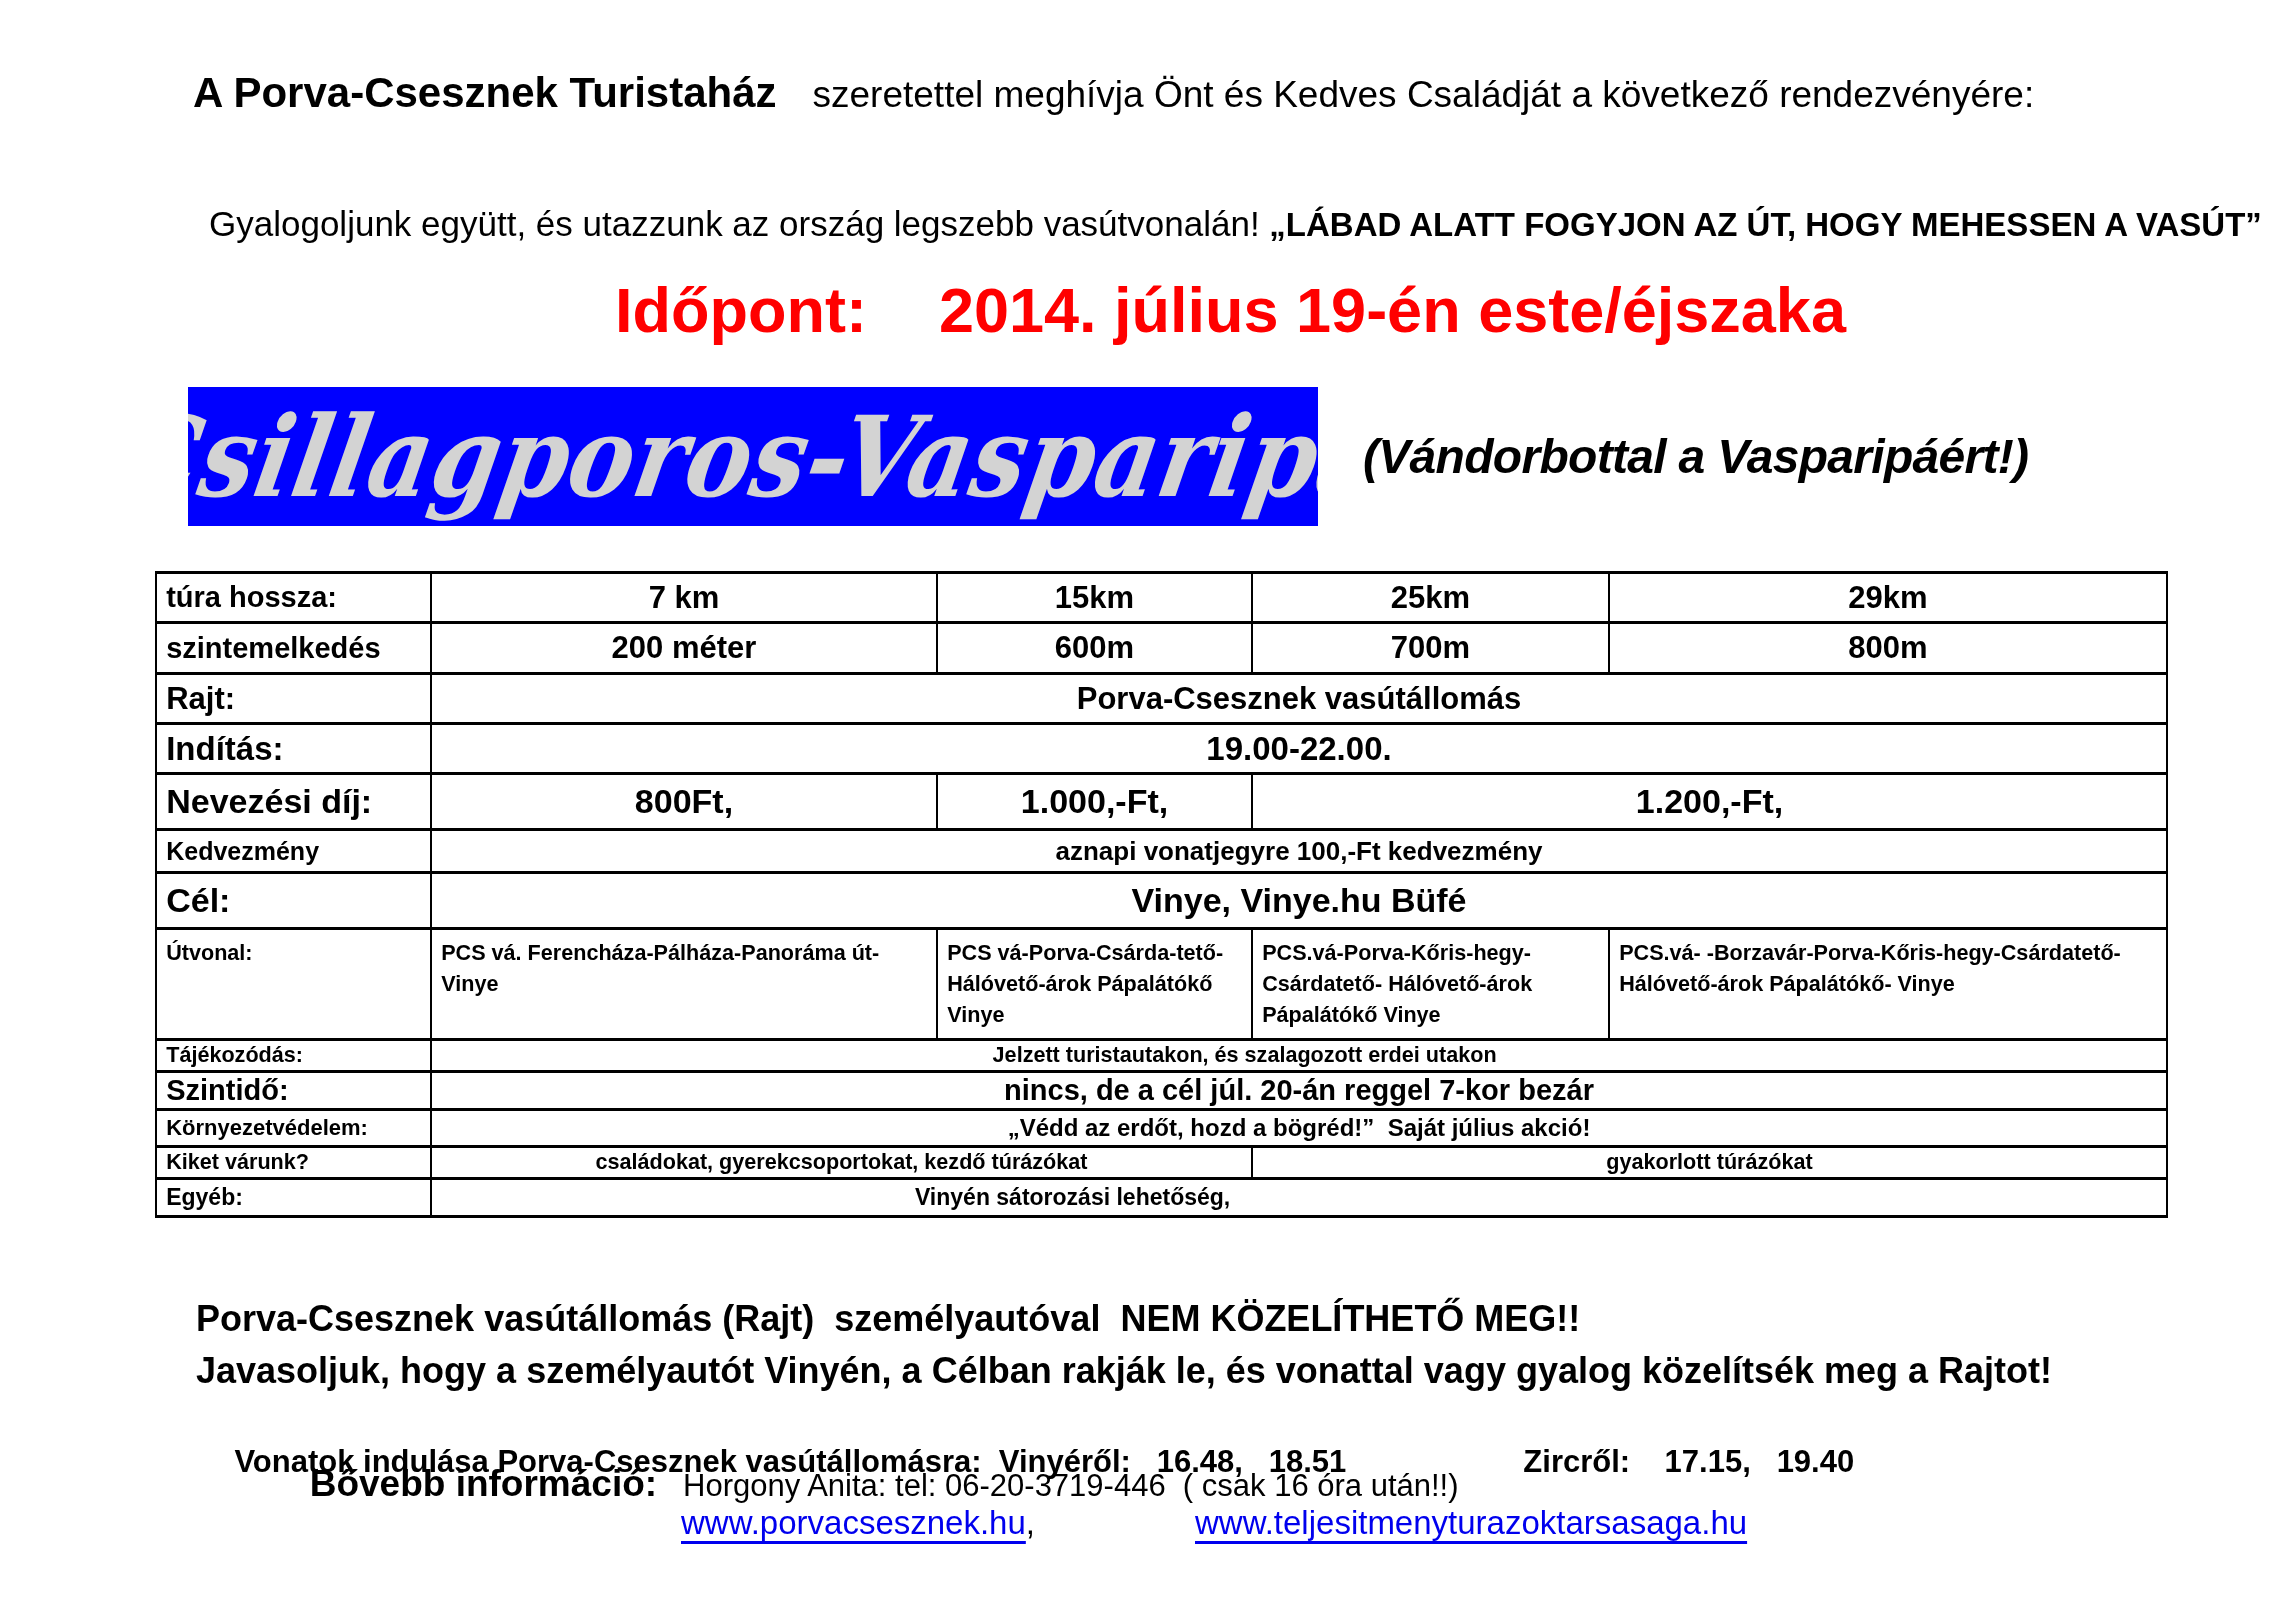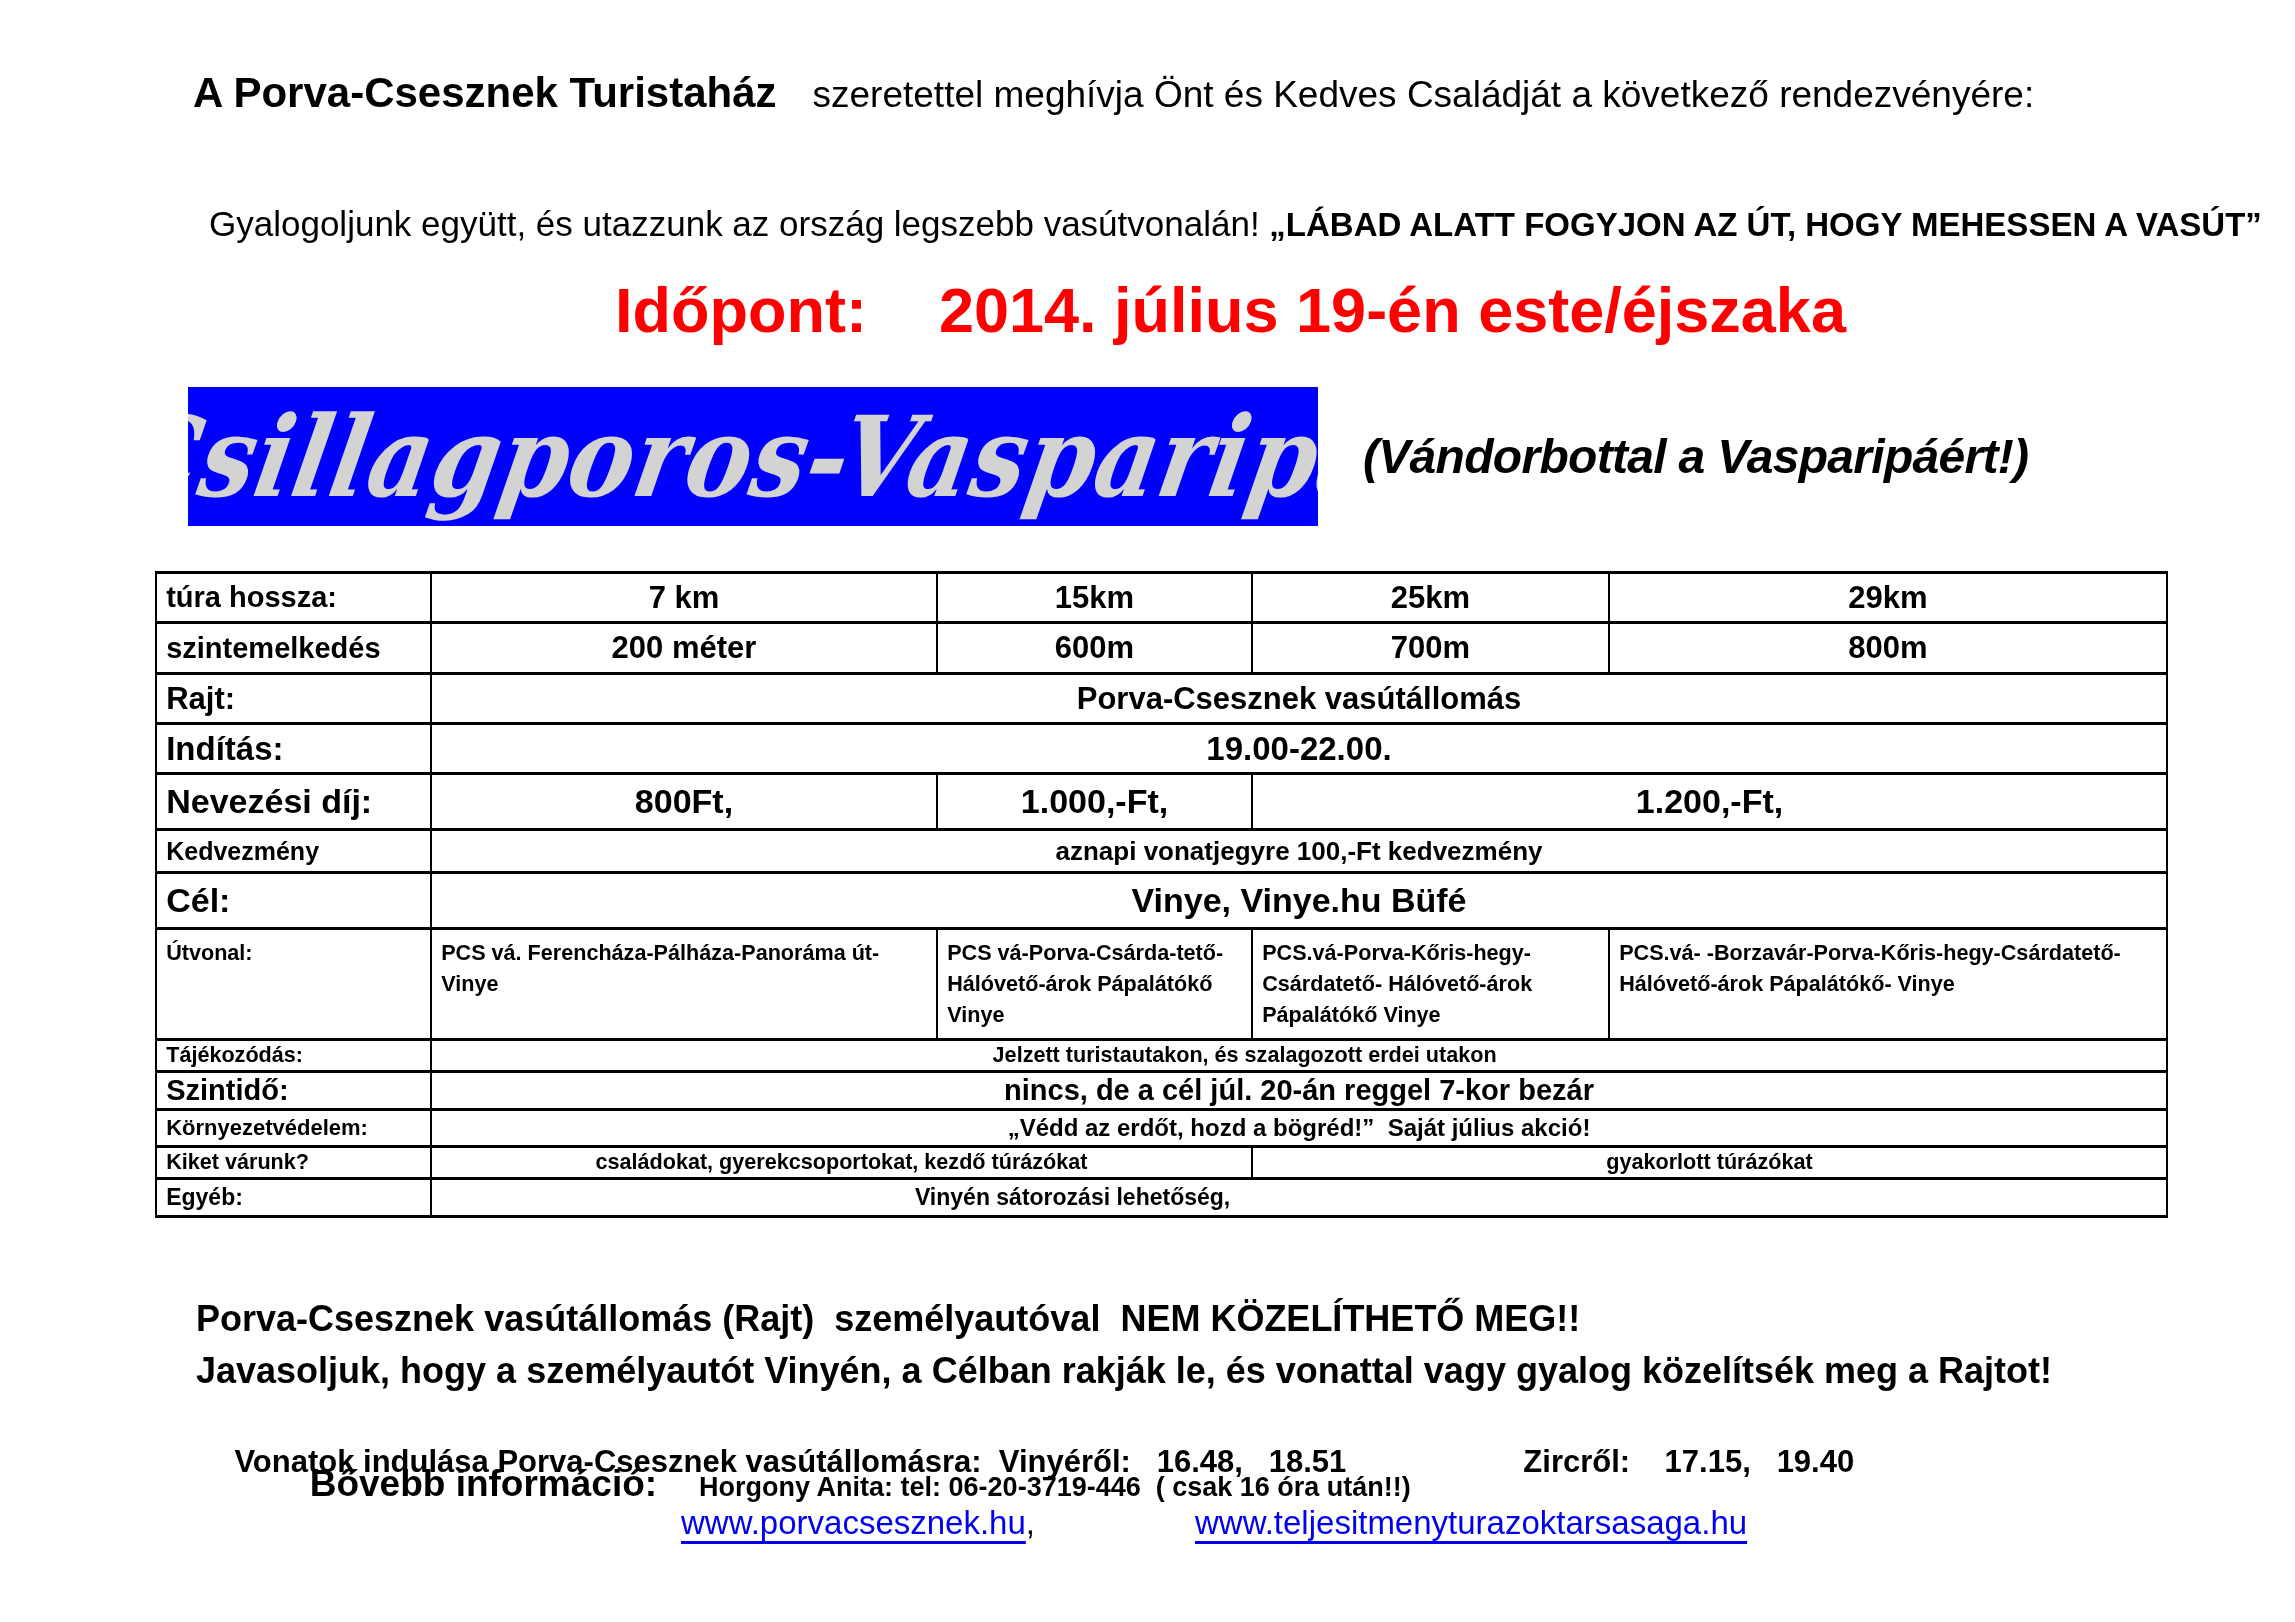--- a/index.html
+++ b/index.html
@@ -84,21 +84,21 @@
   tr.r-kiket   { height: 30px; margin-left: 29px; }  tr.r-kiket td { font-size: 21.6px; }
   tr.r-egyeb   { height: 38px; }  tr.r-egyeb td { font-size: 23px; } tr.r-egyeb td.val { padding-right: 458px; }
 
   
   .warning1 { position: absolute; left: 196px; top: 1298px; font-size: 36px; font-weight: bold; white-space: pre-wrap; }
   .warning2 { position: absolute; left: 196px; top: 1350px; font-size: 36px; font-weight: bold; white-space: nowrap; }
   .trains   { position: absolute; left: 200px; top: 1408px; font-size: 31px; font-weight: bold; white-space: pre-wrap; }
   .trains .zirc { margin-left: 177px; }
   .info-line { position: absolute; left: 298px; top: 1451px; white-space: pre-wrap; }
   .info-label { font-size: 37px; font-weight: bold; }
-  .info-value { font-size: 27px; font-weight: bold; margin-left: 42px; }
+  .info-value { font-size: 31px; font-weight: normal; margin-left: 26px; }
   .links-line { position: absolute; left: 681px; top: 1504px; font-size: 33px; white-space: nowrap; }
   .links-line a { color: #0000ee; text-decoration: underline; text-decoration-thickness: 3.3px; text-underline-offset: 6.5px; }
   .links-line .comma { color: #000; }
   .links-line .link2 { margin-left: 160px; }
 </style>
 </head>
 <body>
 
 <div class="sheet">
 

